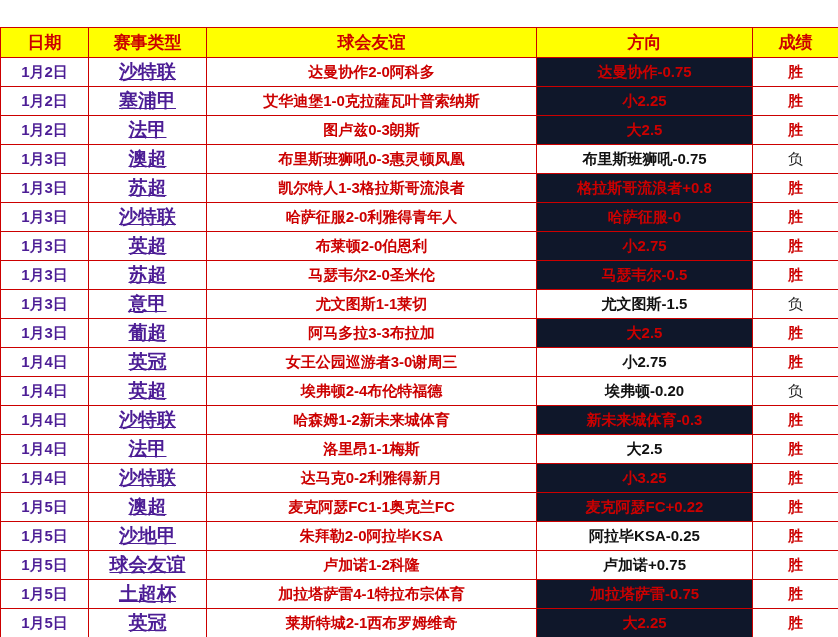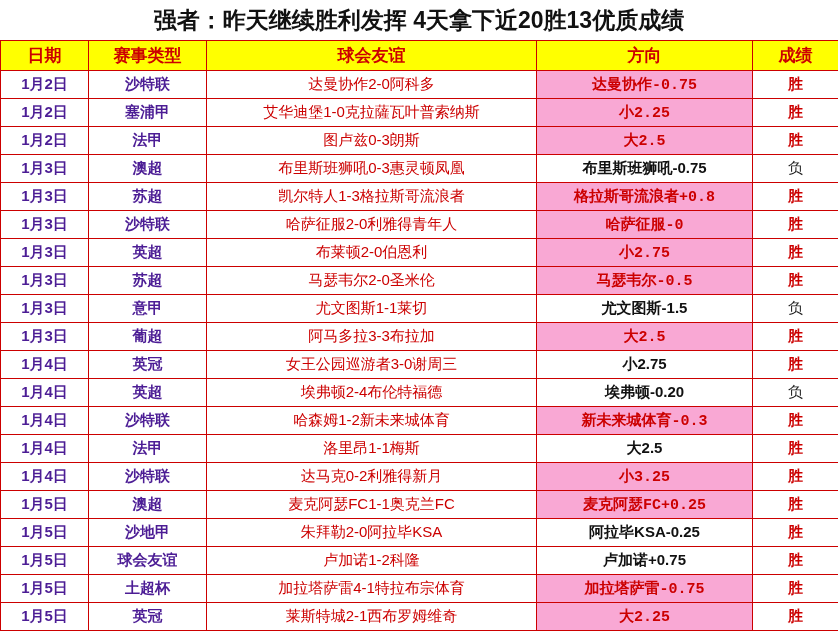--- a/index.html
+++ b/index.html
@@ -24,20 +24,21 @@
     font-size: 23px;
     font-weight: bold;
     color: #111111;
     letter-spacing: 0px;
     white-space: nowrap;
   }
   table {
     border-collapse: collapse;
     width: 838px;
     table-layout: fixed;
+    margin-top: 27px;
   }
   col.c-date { width: 88px; }
   col.c-league { width: 118px; }
   col.c-match { width: 330px; }
   col.c-dir { width: 216px; }
   col.c-res { width: 86px; }
 
   thead th {
     background: #ffff00;
     border: 1px solid #cc0000;
@@ -54,41 +55,39 @@
     text-align: center;
     font-size: 15px;
     white-space: nowrap;
     overflow: hidden;
     background: #ffffff;
   }
   td.date, td.league {
     color: #4c1d95;
     font-weight: bold;
   }
-  td.league { font-size: 15px; }
+  td.league { font-size: 19px; text-decoration: underline; }
   td.match {
     color: #cc0000;
-    font-weight: normal;
+    font-weight: bold;
   }
   td.dir { color: #111111; font-weight: bold; }
   td.dir.hl {
-    background: #f9a8d4;
+    background: #0f172a;
     color: #cc0000;
     font-weight: bold;
-    font-family: Liberation Mono, monospace;
   }
   td.res { font-weight: bold; font-size: 15px; }
   td.res.win { color: #cc0000; }
   td.res.lose { color: #222222; font-weight: normal; }
 </style>
 </head>
 <body>
 
 <div class="sheet">
-  <div class="title-bar">强者：昨天继续胜利发挥  4天拿下近20胜13优质成绩</div>
 
   <table>
     <colgroup>
       <col class="c-date">
       <col class="c-league">
       <col class="c-match">
       <col class="c-dir">
       <col class="c-res">
     </colgroup>
     <thead>
@@ -203,21 +202,21 @@
           <td class="date">1月4日</td>
           <td class="league">沙特联</td>
           <td class="match">达马克0-2利雅得新月</td>
           <td class="dir hl">小3.25</td>
           <td class="res win">胜</td>
         </tr>
         <tr>
           <td class="date">1月5日</td>
           <td class="league">澳超</td>
           <td class="match">麦克阿瑟FC1-1奥克兰FC</td>
-          <td class="dir hl">麦克阿瑟FC+0.25</td>
+          <td class="dir hl">麦克阿瑟FC+0.22</td>
           <td class="res win">胜</td>
         </tr>
         <tr>
           <td class="date">1月5日</td>
           <td class="league">沙地甲</td>
           <td class="match">朱拜勒2-0阿拉毕KSA</td>
           <td class="dir">阿拉毕KSA-0.25</td>
           <td class="res win">胜</td>
         </tr>
         <tr>

